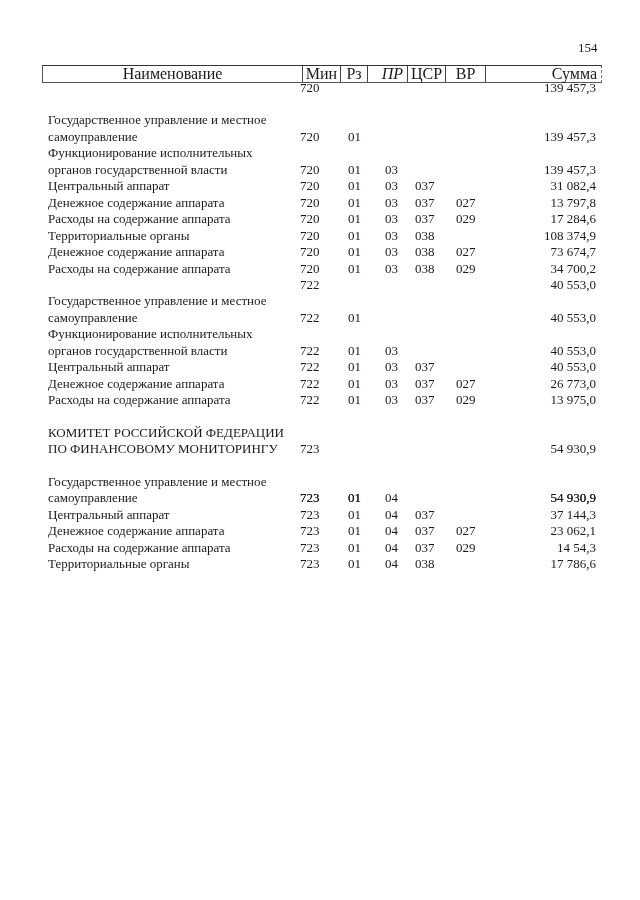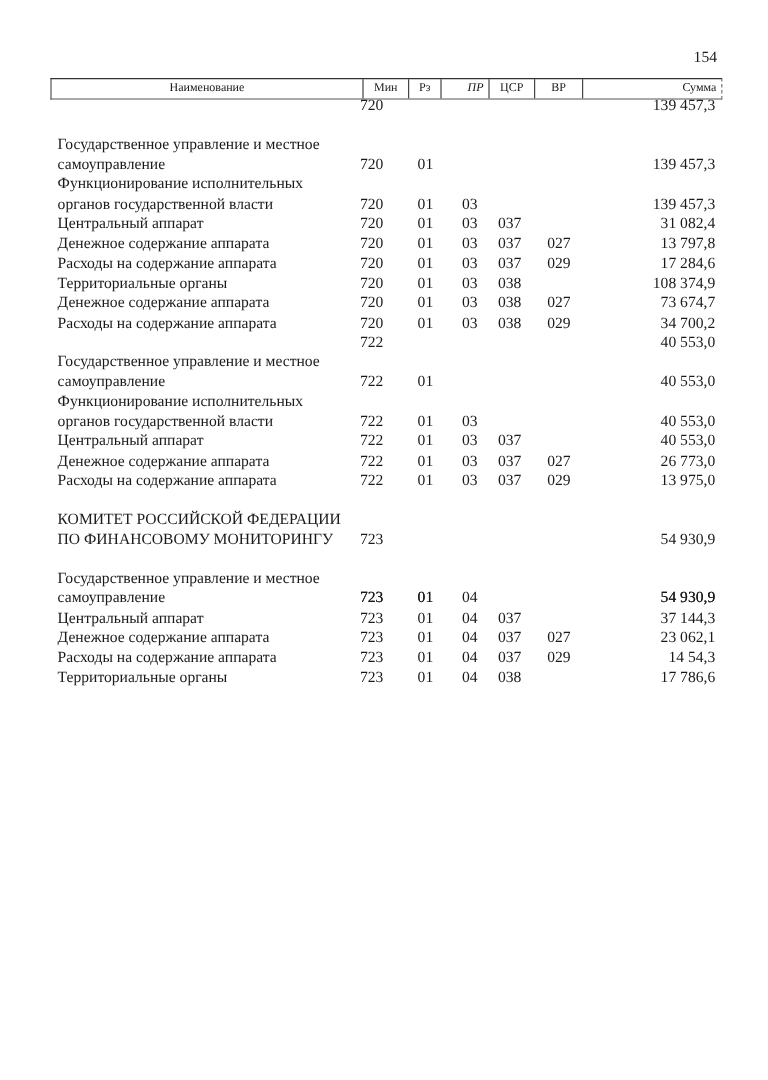--- a/index.html
+++ b/index.html
@@ -1,21 +1,21 @@
 <!DOCTYPE html>
 <html><head>
 <meta charset="utf-8">
 <style>
   html, body { margin: 0; padding: 0; background: #ffffff; }
   body { width: 640px; height: 900px; position: relative; overflow: hidden;
          font-family: "Liberation Serif", "DejaVu Serif", serif; color: #1a1a1a; font-size: 13px; }
   .page-number { position: absolute; top: 40px; left: 560px; font-size: 13px; margin-left: 18px; }
   .header { position: absolute; top: 65px; left: 42px; width: 558px; height: 16px;
             border-top: 1px solid #333; border-bottom: 1px solid #555; border-left: 1px solid #555; border-right: 1px dashed #777; }
-  .header .hc { position: absolute; top: 0; height: 16px; line-height: 16px; font-size: 10px; text-align: center; border-right: 1px solid #444; box-sizing: border-box; }
+  .header .hc { position: absolute; top: 0; height: 16px; line-height: 16px; font-size: 16px; text-align: center; border-right: 1px solid #444; box-sizing: border-box; }
   .hc.name { left: 0; width: 260px; }
   .hc.min  { left: 260px; width: 38px; }
   .hc.rz   { left: 298px; width: 27px; }
   .hc.pr   { left: 325px; width: 40px; text-align: right; padding-right: 4px; font-style: italic; }
   .hc.csr  { left: 365px; width: 38px; }
   .hc.vr   { left: 403px; width: 40px; }
   .hc.sum  { left: 443px; width: 115px; text-align: right; padding-right: 4px; border-right: none; }
 
   .rows { position: absolute; top: 96px; left: 48px; width: 552px; }
   .row { position: relative; line-height: 16.5px; font-size: 13px; }

